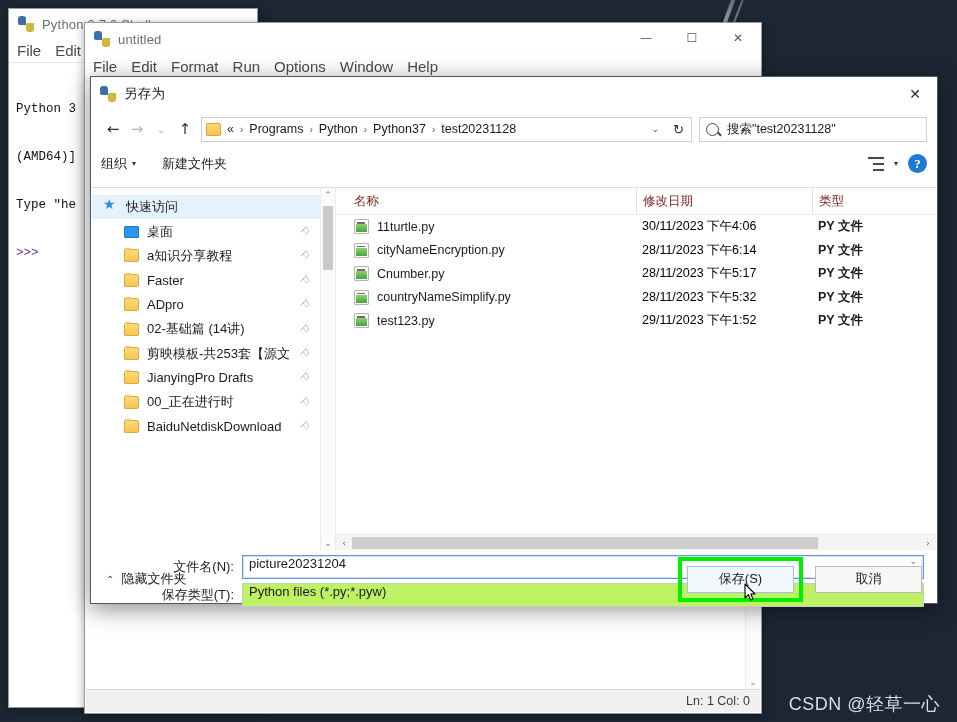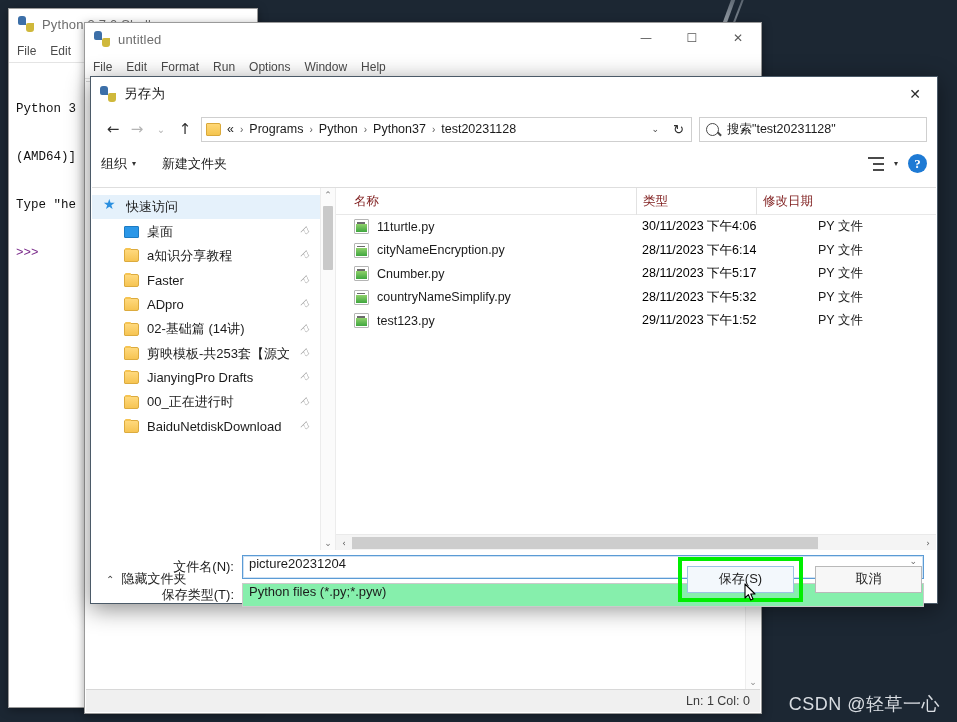--- a/index.html
+++ b/index.html
@@ -76,21 +76,21 @@
   }
   .menubar {
     height: 24px;
     display: flex; align-items: center;
     padding-left: 8px;
     gap: 14px;
     background: #ffffff;
     border-bottom: 1px solid #e4e4e4;
   }
   .menubar span {
-    font-size: 12px; color: #4b4b4b;
+    font-size: 15px; color: #4b4b4b;
     white-space: nowrap;
   }
 
   
   #shell-window {
     left: 8px; top: 8px;
     width: 250px; height: 700px;
   }
   .shell-body {
     font-family: "Liberation Mono", "DejaVu Sans Mono", monospace;
@@ -375,21 +375,21 @@
   .c-type { width: 120px; }
 
   .frow {
     height: 23.5px;
     display: flex; align-items: center;
     font-size: 12.5px; color: #1b1b1b;
     padding-left: 12px;
   }
   .frow .fn { width: 288px; display: flex; align-items: center; padding-left: 6px; }
   .frow .fd { width: 176px; padding-left: 6px; color: #000000; }
-  .frow .ft { width: 120px; padding-left: 6px; }
+  .frow .ft { width: 120px; padding-left: 6px; font-weight: bold; }
   .pyfile-ico {
     width: 15px; height: 15px; margin-right: 8px; flex: none;
     background: #ffffff;
     border: 1px solid #b5b5b5;
     position: relative;
     border-radius: 1px;
   }
   .pyfile-ico::before {
     content: ""; position: absolute;
     left: 1px; bottom: 1px; width: 11px; height: 8px;
@@ -444,21 +444,21 @@
     flex: 1;
     margin-right: 12px;
     height: 24px;
     border: 1px solid #b4b4b4;
     background: #fff;
     display: flex; 
     padding-left: 6px;
     font-size: 13px; color: #1b1b1b;
   }
   .combo.focused { border-color: #5b9bd5; box-shadow: inset 0 0 0 1px #cfe2f4; }
-  .combo.readonly { background: #86efac; border-color: #cacaca; }
+  .combo.readonly { background: #bef264; border-color: #cacaca; }
   .combo-caret {
     margin-left: auto; margin-right: 6px;
     font-size: 9px; color: #6d6d6d;
     font-family: "DejaVu Sans", sans-serif;
   }
 
   
   .footer {
     position: absolute;
     left: 1px; right: 1px; bottom: 1px;
@@ -670,22 +670,22 @@
 
     <div class="vscroll">
       <div class="vs-arrow up">⌃</div>
       <div class="vs-thumb"></div>
       <div class="vs-arrow down">⌄</div>
     </div>
 
     <div class="file-pane">
       <div class="col-head">
         <div class="c c-name">名称</div>
+        <div class="c c-date divider">修改日期</div>
         <div class="c c-type divider">类型</div>
-        <div class="c c-date divider">修改日期</div>
       </div>
 
       <div class="frow">
         <div class="fn">
           <span class="pyfile-ico"></span>
           <span>11turtle.py</span>
         </div>
         <div class="fd">30/11/2023 下午4:06</div>
         <div class="ft">PY 文件</div>
       </div>

